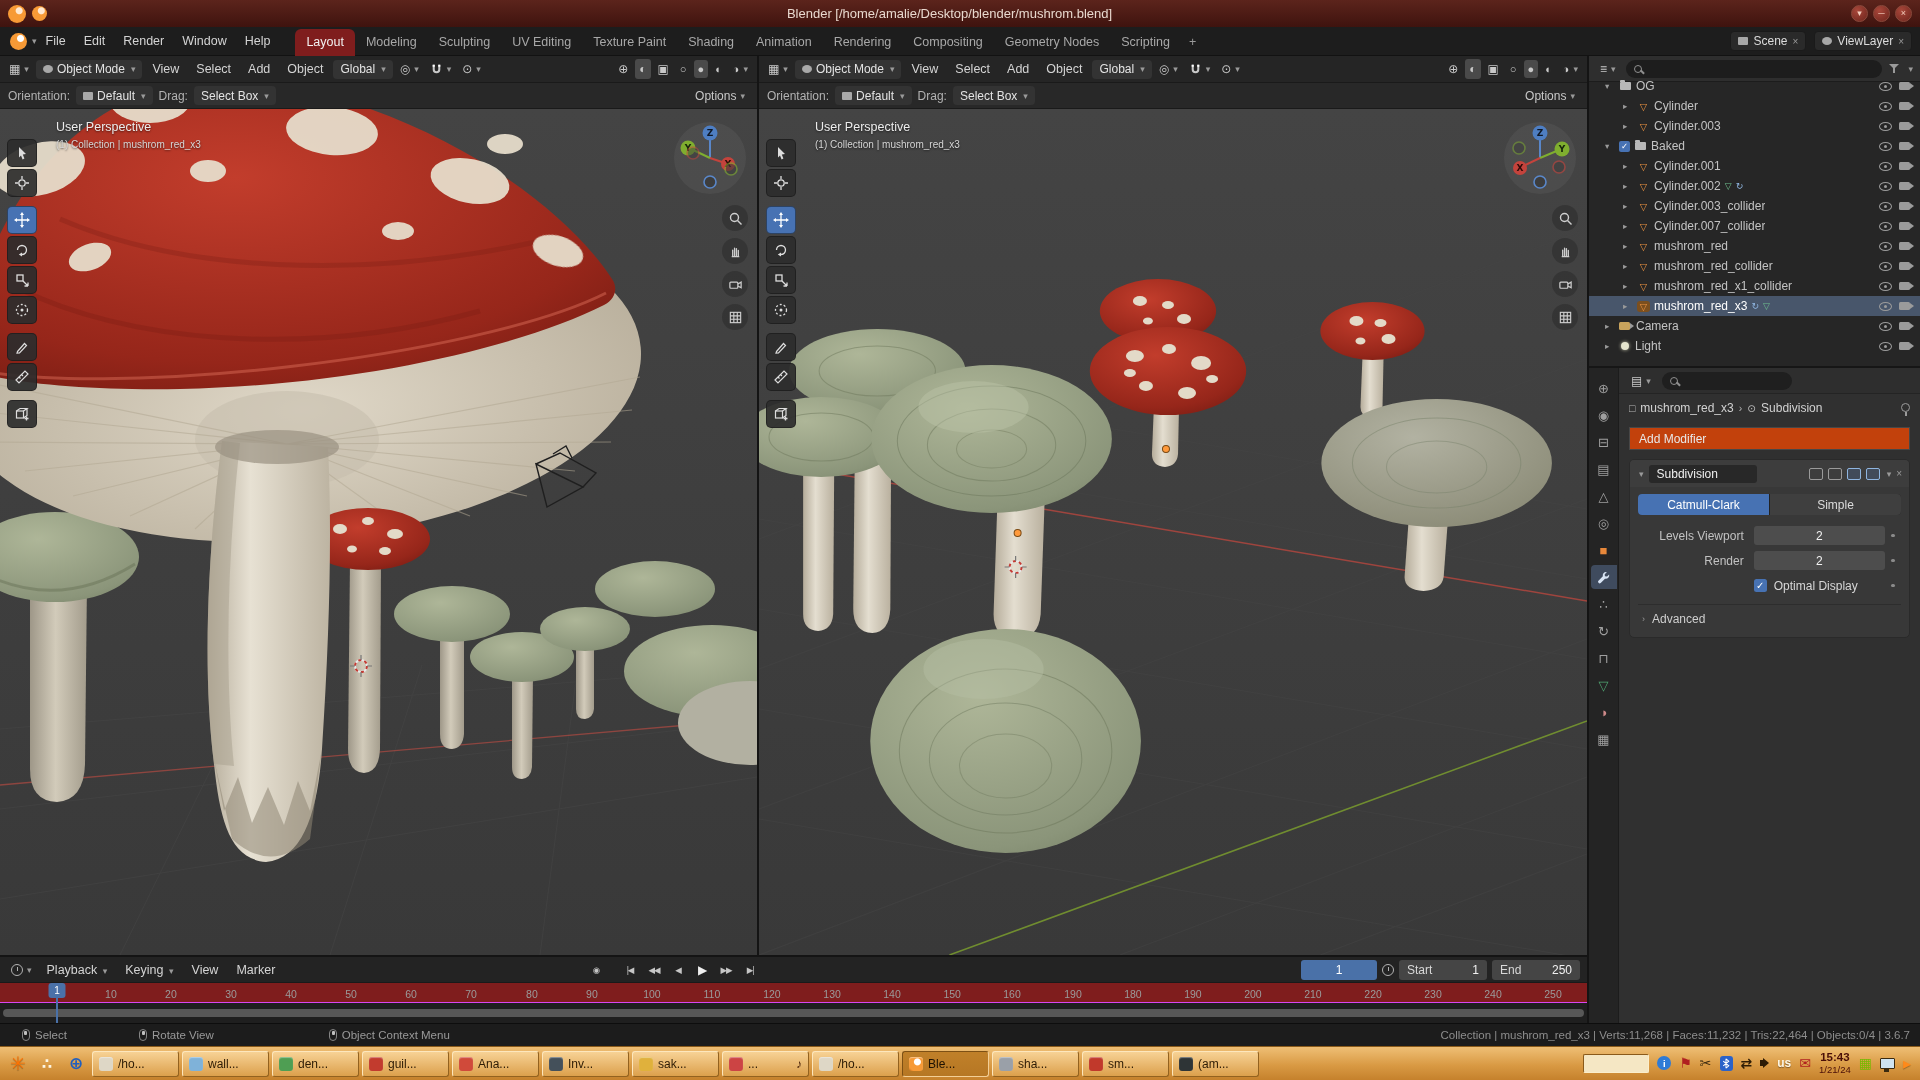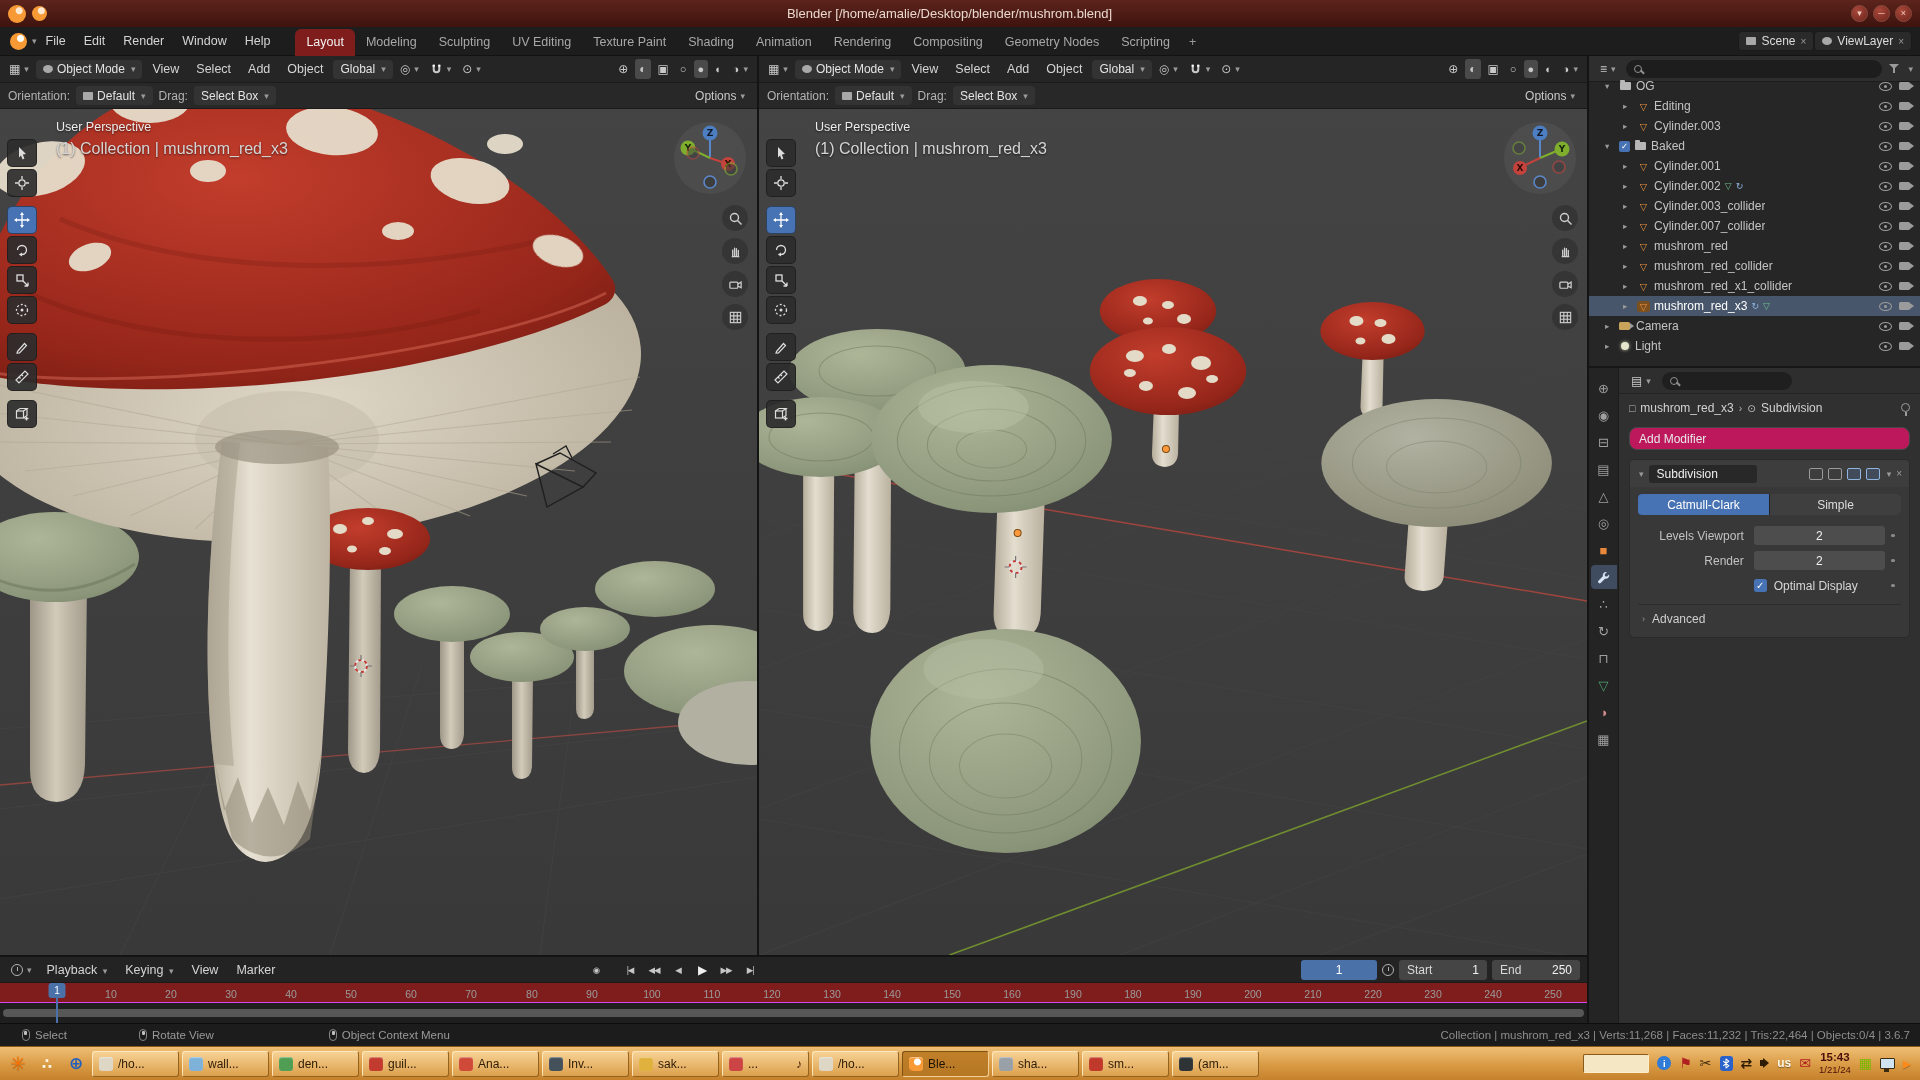--- a/index.html
+++ b/index.html
@@ -14,21 +14,21 @@
 
 
 .menubar{height:29px;background:#1d1d1d;display:flex;align-items:center;padding:0 8px;flex:none;border-bottom:1px solid #121212}
 .mlogo{width:17px;height:17px;border-radius:50%;background:radial-gradient(circle at 62% 32%,#fff 0 3px,#f79a36 4px 72%,#c96a17 100%);margin:0 3px 0 2px}
 .chev{font-size:9px;color:#9a9a9a;margin-left:2px}
 .menu-item{padding:4px 9px;border-radius:4px;color:#d4d4d4;font-size:12.5px;cursor:pointer}
 .tabs{display:flex;align-items:flex-end;height:29px;margin-left:16px}
 .tab{padding:6px 11px 7px;font-size:12.5px;color:#a8a8a8;border-radius:6px 6px 0 0;cursor:pointer;white-space:nowrap}
 .tab.active{background:#7f1d1d;color:#f2f2f2}
 .tab.addtab{color:#9a9a9a;padding:6px 8px 7px}
-.mb-right{margin-left:auto;display:flex;}
+.mb-right{margin-left:auto;display:flex;gap:8px;}
 .widget{display:flex;align-items:center;gap:5px;background:#2a2a2a;border:1px solid #1a1a1a;border-radius:4px;padding:2px 7px;color:#dcdcdc;cursor:pointer}
 .sq-ic{width:10px;height:8px;background:#a8a8a8;border-radius:1px}
 .x-ic{color:#9a9a9a;font-size:10px}
 
 
 .workarea{flex:1;display:flex;min-height:0}
 .main-left{width:1587px;display:flex;flex-direction:column;flex:none}
 .vp-row{flex:1;display:flex;min-height:0}
 .right-panel{flex:1;display:flex;flex-direction:column;border-left:2px solid #141414;background:#303030;min-width:0}
 
@@ -40,21 +40,21 @@
 .vp-h2{height:26px;background:#282828;display:flex;align-items:center;gap:6px;padding:0 8px;border-bottom:1px solid #1a1a1a;overflow:hidden;white-space:nowrap}
 .dd{display:flex;align-items:center;gap:4px;background:#333;border-radius:4px;padding:2.5px 7px;font-size:12px;color:#e3e3e3;cursor:pointer}
 .hmenu{padding:3px 7px;color:#d4d4d4;font-size:12.5px;cursor:pointer}
 .icbtn{display:flex;align-items:center;gap:2px;padding:3px 4px;border-radius:3px;color:#c8c8c8;cursor:pointer;font-size:12px}
 .icbtn.on{background:#4a4a4a}
 .sphere{font-size:11px;color:#c8c8c8}
 .lbl{color:#b2b2b2;font-size:12px}
 .vp-body{flex:1;position:relative;background:#3d3d3d;overflow:hidden}
 .vp-body>svg.scene{position:absolute;inset:0;width:100%;height:100%}
 .overlay-txt{position:absolute;left:56px;top:9px;color:#ececec;font-size:12.5px;text-shadow:0 1px 2px rgba(0,0,0,.6);pointer-events:none;line-height:1.55}
-.overlay-txt .l2{font-size:16px;color:#d6d6d6}
+.overlay-txt .l2{font-size:10px;color:#d6d6d6}
 .toolcol{position:absolute;left:7px;top:30px;display:flex;flex-direction:column;gap:2px}
 .tool{width:30px;height:28px;background:rgba(44,44,44,.92);border-radius:5px;display:flex;align-items:center;justify-content:center;cursor:pointer;border:1px solid rgba(20,20,20,.5)}
 .tool.active{background:#4772b3}
 .tool.gap{margin-top:7px}
 .navcol{position:absolute;right:9px;top:96px;display:flex;flex-direction:column;gap:7px;align-items:center}
 .navbtn{width:26px;height:26px;border-radius:50%;background:rgba(40,40,40,.5);display:flex;align-items:center;justify-content:center;cursor:pointer}
 .gizmo{position:absolute;right:10px;top:12px;cursor:pointer}
 
 
 .outliner{height:312px;flex:none;background:#262626;display:flex;flex-direction:column;border-bottom:2px solid #161616;overflow:hidden}
@@ -94,21 +94,21 @@
 .ptab.active{background:#3f4b5e}
 .pt-object{color:#e8883a}.pt-data{color:#4fa36f}.pt-material{color:#cf8a8a}
 .pcontent{flex:1;display:flex;flex-direction:column;background:#303030;min-width:0}
 .props-head{height:26px;background:#2e2e2e;display:flex;align-items:center;gap:7px;padding:0 8px;flex:none;border-bottom:1px solid #242424}
 .psearch{width:130px;height:18px;background:#1f1f1f;border-radius:9px;display:flex;align-items:center;gap:5px;padding:0 8px}
 .crumbs{height:27px;display:flex;align-items:center;gap:5px;padding:0 10px;color:#d2d2d2;font-size:12px;flex:none}
 .crumb-ic{color:#b5b5b5;font-size:10.5px}
 .pinico{width:9px;height:9px;border:1.3px solid #9b9b9b;border-radius:50%;position:relative;margin-left:auto}
 .pinico::after{content:"";position:absolute;left:3px;top:8px;width:1.5px;height:4px;background:#9b9b9b}
 .pbody{padding:6px 10px;display:flex;flex-direction:column}
-.addmod{height:23px;background:#be185d;border:1px solid #474747;border-radius:8px;display:flex;align-items:center;padding:0 9px;color:#e8e8e8;cursor:pointer;margin-bottom:9px}
+.addmod{height:23px;background:#c2410c;border:1px solid #474747;border-radius:0;display:flex;align-items:center;padding:0 9px;color:#e8e8e8;cursor:pointer;margin-bottom:9px}
 .modpanel{background:#383838;border:1px solid #2a2a2a;border-radius:5px;overflow:hidden}
 .modhead{height:27px;display:flex;align-items:center;gap:5px;padding:0 7px;background:#3d3d3d}
 .namefield{background:#282828;border-radius:3px;padding:2px 8px;color:#eee;width:108px}
 .mtog{width:14px;height:12px;border:1.3px solid #9a9a9a;border-radius:2px}
 .mtog.blue{border-color:#8fb5e0;background:rgba(80,120,180,.25)}
 .modbody{padding:7px 8px 9px}
 .segment{display:flex;gap:1px;background:#222;border-radius:4px;overflow:hidden;height:21px;margin-bottom:9px}
 .seg{flex:1;display:flex;align-items:center;justify-content:center;background:#3f3f3f;color:#dcdcdc;cursor:pointer}
 .seg.active{background:#4772b3;color:#fff}
 .prow{display:flex;align-items:center;height:23px;margin-bottom:2px}
@@ -886,21 +886,21 @@
               <span class="olabel">OG</span>
               <span class="spacer"></span>
               <span class="rowics">
                 <span class="eye"></span>
                 <span class="camico"></span>
               </span>
             </div>
           <div class="orow child">
               <span class="disc">▸</span>
               <span class="omesh">▽</span>
-              <span class="olabel">Editing</span>
+              <span class="olabel">Cylinder</span>
               <span class="spacer"></span>
               <span class="rowics">
                 <span class="eye"></span>
                 <span class="camico"></span>
               </span>
             </div>
           <div class="orow child">
               <span class="disc">▸</span>
               <span class="omesh">▽</span>
               <span class="olabel">Cylinder.003</span>

